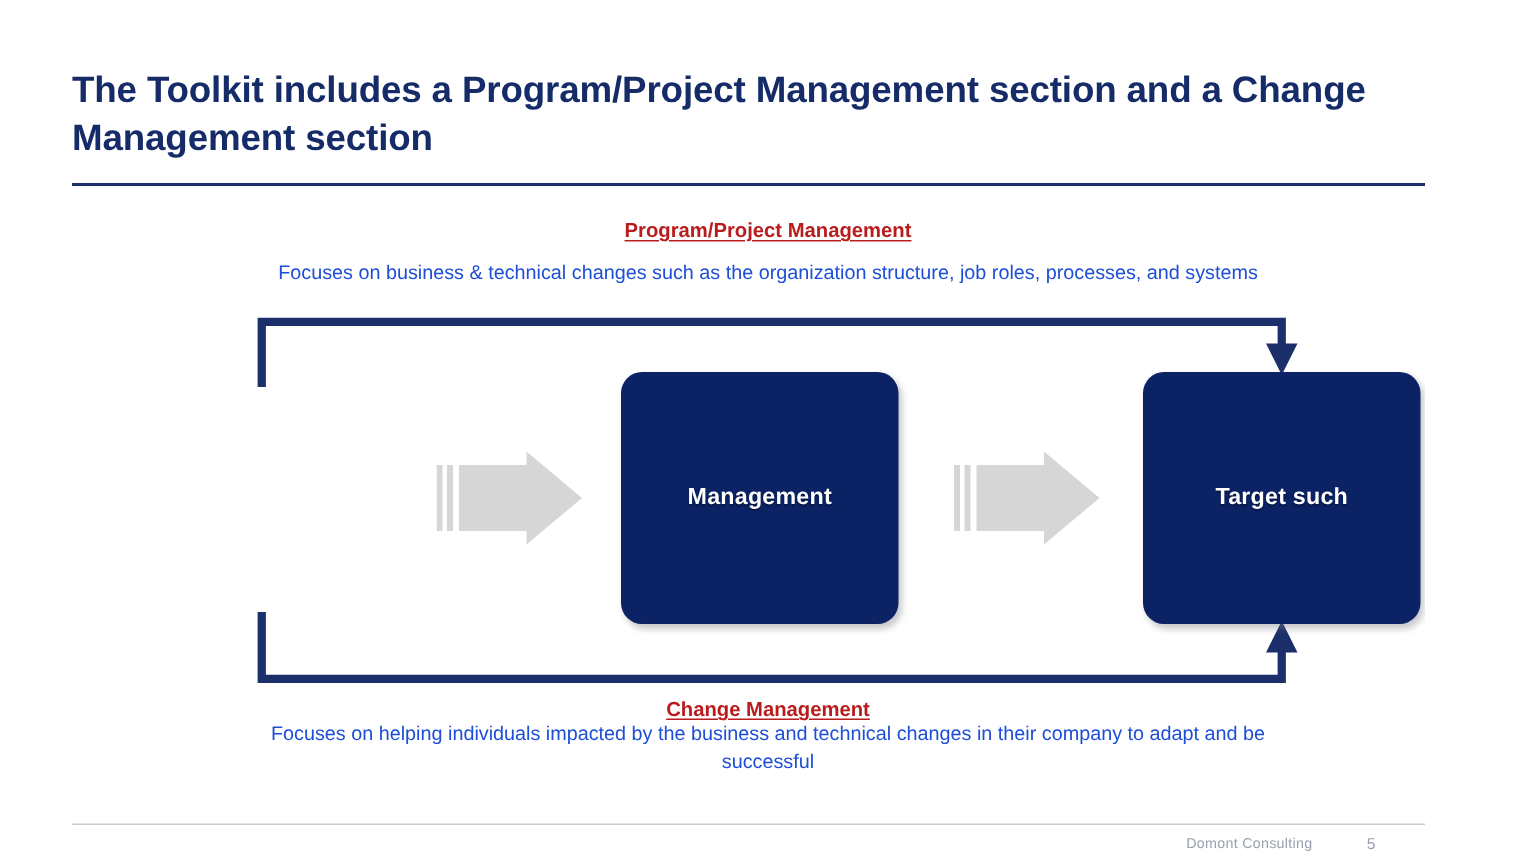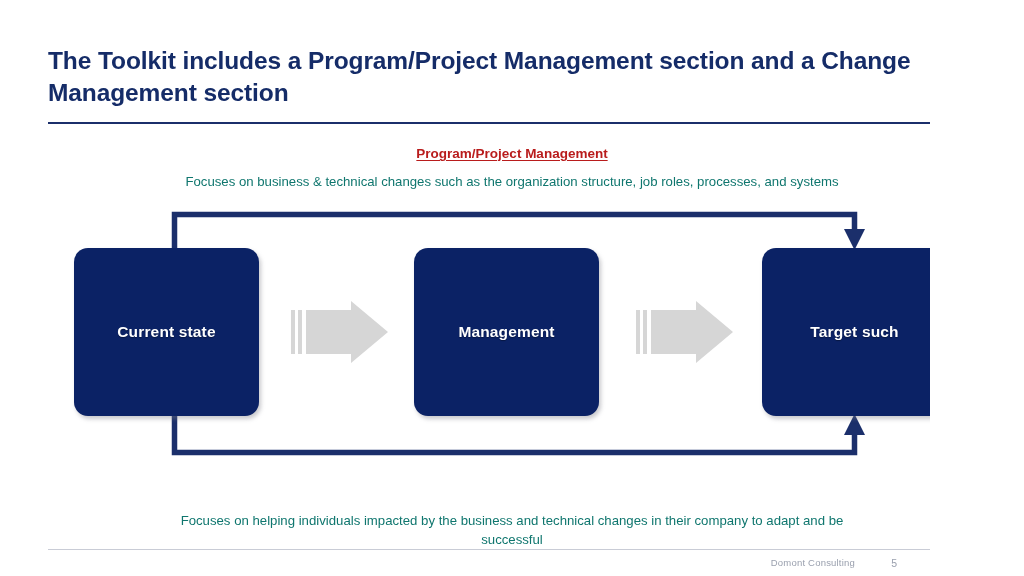--- a/index.html
+++ b/index.html
@@ -11,20 +11,21 @@
   body {
     font-family: "Liberation Sans", sans-serif;
     -webkit-font-smoothing: antialiased;
   }
   #slide {
     position: relative;
     width: 930px;
     height: 576px;
     background: #ffffff;
     overflow: hidden;
+    padding-left: 20px;
   }
 
   
   .slide-title {
     position: absolute;
     left: 48px;
     top: 45px;
     width: 925px;
     font-size: 24.5px;
     font-weight: bold;
@@ -56,24 +57,24 @@
   .caption-link.top  { top: 146px; }
   .caption-link.bottom { top: 465px; }
 
   .caption-body {
     position: absolute;
     left: 162px;
     width: 700px;
     text-align: center;
     font-size: 13.2px;
     line-height: 1.42;
-    color: #0f766e;
+    color: #1d4ed8;
   }
   .caption-body.top { top: 173px; }
-  .caption-body.bottom { top: 512px; }
+  .caption-body.bottom { top: 480px; }
 
   
   #connectors {
     position: absolute;
     left: 0; top: 0;
     width: 1024px; height: 576px;
     z-index: 1;
   }
 
   
@@ -153,23 +154,20 @@
       <polygon points="854.5,250 844,229 865,229" fill="#1B2F6B"></polygon>
     </g>
 
     <g>
       <path d="M174.5 408 L174.5 452.5 L854.5 452.5 L854.5 434" fill="none" stroke="#1B2F6B" stroke-width="5.5" stroke-linejoin="miter"></path>
 
       <polygon points="854.5,414 844,435 865,435" fill="#1B2F6B"></polygon>
     </g>
   </svg>
 
-  <div id="box-current" class="flow-box">
-    <span class="box-label">Current state</span>
-  </div>
 
   <div id="box-transition" class="flow-box">
     <span class="box-label">Management</span>
   </div>
 
   <div id="box-target" class="flow-box">
     <span class="box-label">Target such</span>
   </div>
 
   <svg id="arrow-1" class="gray-arrow" viewBox="0 0 97 62" preserveAspectRatio="none">
@@ -177,19 +175,20 @@
     <rect x="7" y="9" width="4" height="44" fill="#D6D6D6"></rect>
     <polygon points="15,9 60,9 60,0 97,31 60,62 60,53 15,53" fill="#D6D6D6"></polygon>
   </svg>
 
   <svg id="arrow-2" class="gray-arrow" viewBox="0 0 97 62" preserveAspectRatio="none">
     <rect x="0" y="9" width="4" height="44" fill="#D6D6D6"></rect>
     <rect x="7" y="9" width="4" height="44" fill="#D6D6D6"></rect>
     <polygon points="15,9 60,9 60,0 97,31 60,62 60,53 15,53" fill="#D6D6D6"></polygon>
   </svg>
 
+  <div class="caption-link bottom">Change Management</div>
   <div class="caption-body bottom">Focuses on helping individuals impacted by the business and technical changes in their company to adapt and be successful</div>
 
   <div class="footer-rule"></div>
   <div class="footer-company">Domont Consulting</div>
   <div class="footer-page">5</div>
 
 </div>
 
 </body></html>

